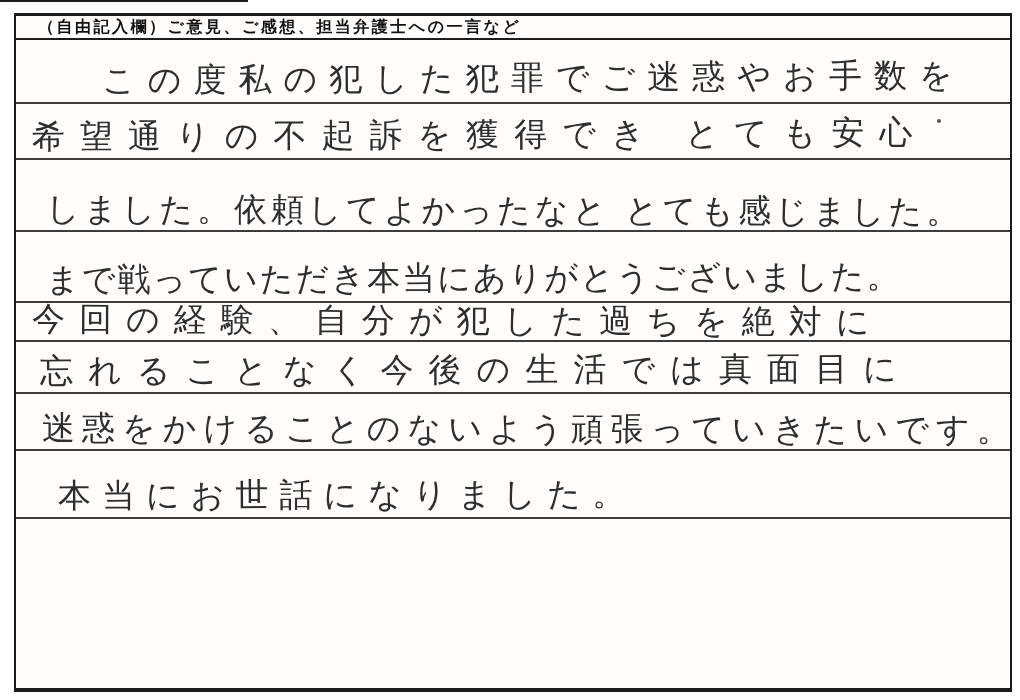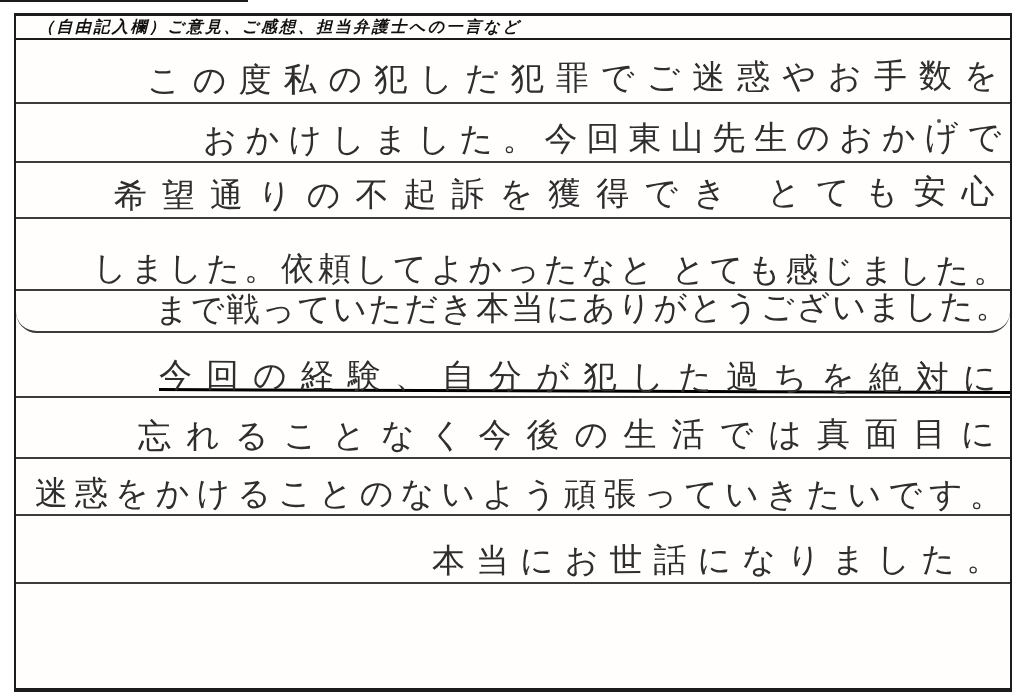--- a/index.html
+++ b/index.html
@@ -40,61 +40,59 @@
     flex-direction: column;
   }
   .header-row {
     height: 24px;
     box-sizing: border-box;
     border-bottom: 2px solid #1c1c1c;
     display: flex;
     align-items: center;
     padding-left: 22px;
     flex: 0 0 auto;
-    font-style: italic;
   }
   .header-text {
     font-family: "Liberation Serif", serif;
     font-weight: bold;
     font-size: 16px;
     letter-spacing: 2.5px;
     color: #111111;
     white-space: nowrap;
   }
   .row {
     box-sizing: border-box;
     border-bottom: 2px solid #3c3c3c;
     display: flex;
     align-items: flex-end;
     overflow: hidden;
     flex: 0 0 auto;
-    justify-content: flex-end;
   }
   .row.last {
     border-bottom: none;
     flex: 1 1 auto;
   }
   .hw {
     font-family: "DejaVu Sans", sans-serif;
     color: #2e2e2e;
     font-size: 33px;
     line-height: 1.1;
     white-space: nowrap;
     padding-bottom: 3px;
     transform-origin: left bottom;
   }
   
   .r1  { height: 64px; }
   .r2  { height: 59px; }
   .r3  { height: 56px; }
   .r4  { height: 72px; }
   .r5  { height: 60px; }
-  .r6  { height: 42px; border-radius: 26px; }
-  .r7  { height: 65px; text-decoration: underline; }
-  .r8  { height: 61px; }
+  .r6  { height: 71px; }
+  .r7  { height: 39px; }
+  .r8  { height: 52px; }
   .r9  { height: 57px; }
   .r10 { height: 68px; }
   .r1  .hw { padding-left: 86px; letter-spacing: 12px; transform: rotate(-0.35deg); }
   .r2  .hw { padding-left: 30px; letter-spacing: 9px;  transform: rotate(-0.2deg); }
   .r3  .hw { padding-left: 16px; letter-spacing: 15px; transform: rotate(-0.3deg); }
   .r4  .hw { padding-left: 30px; letter-spacing: 4px;  transform: rotate(0.15deg); }
   .r5  .hw { padding-left: 18px; letter-spacing: 15px; transform: rotate(-0.2deg); }
   .r6  .hw { padding-left: 30px; letter-spacing: 2px;  transform: rotate(-0.25deg); }
   .r7  .hw { padding-left: 16px; letter-spacing: 14px; transform: rotate(0.2deg); }
   .r8  .hw { padding-left: 24px; letter-spacing: 15px; transform: rotate(-0.15deg); }
@@ -119,23 +117,20 @@
 
   <div class="sheet">
 
     <div class="header-row">
       <span class="header-text">（自由記入欄）ご意見、ご感想、担当弁護士への一言など</span>
     </div>
 
     <div class="row r1">
       <span class="hw">この度私の犯した犯罪でご迷惑やお手数を</span>
     </div>
-    <div class="row r2">
-      <span class="hw">おかけしました。今回東山先生のおかげで</span>
-    </div>
     <div class="row r3">
       <span class="hw">希望通りの不起訴を獲得でき とても安心</span>
     </div>
     <div class="row r4">
       <span class="hw">しました。依頼してよかったなと とても感じました。</span>
     </div>
     <div class="row r6">
       <span class="hw">まで戦っていただき本当にありがとうございました。</span>
     </div>
     <div class="row r7">

